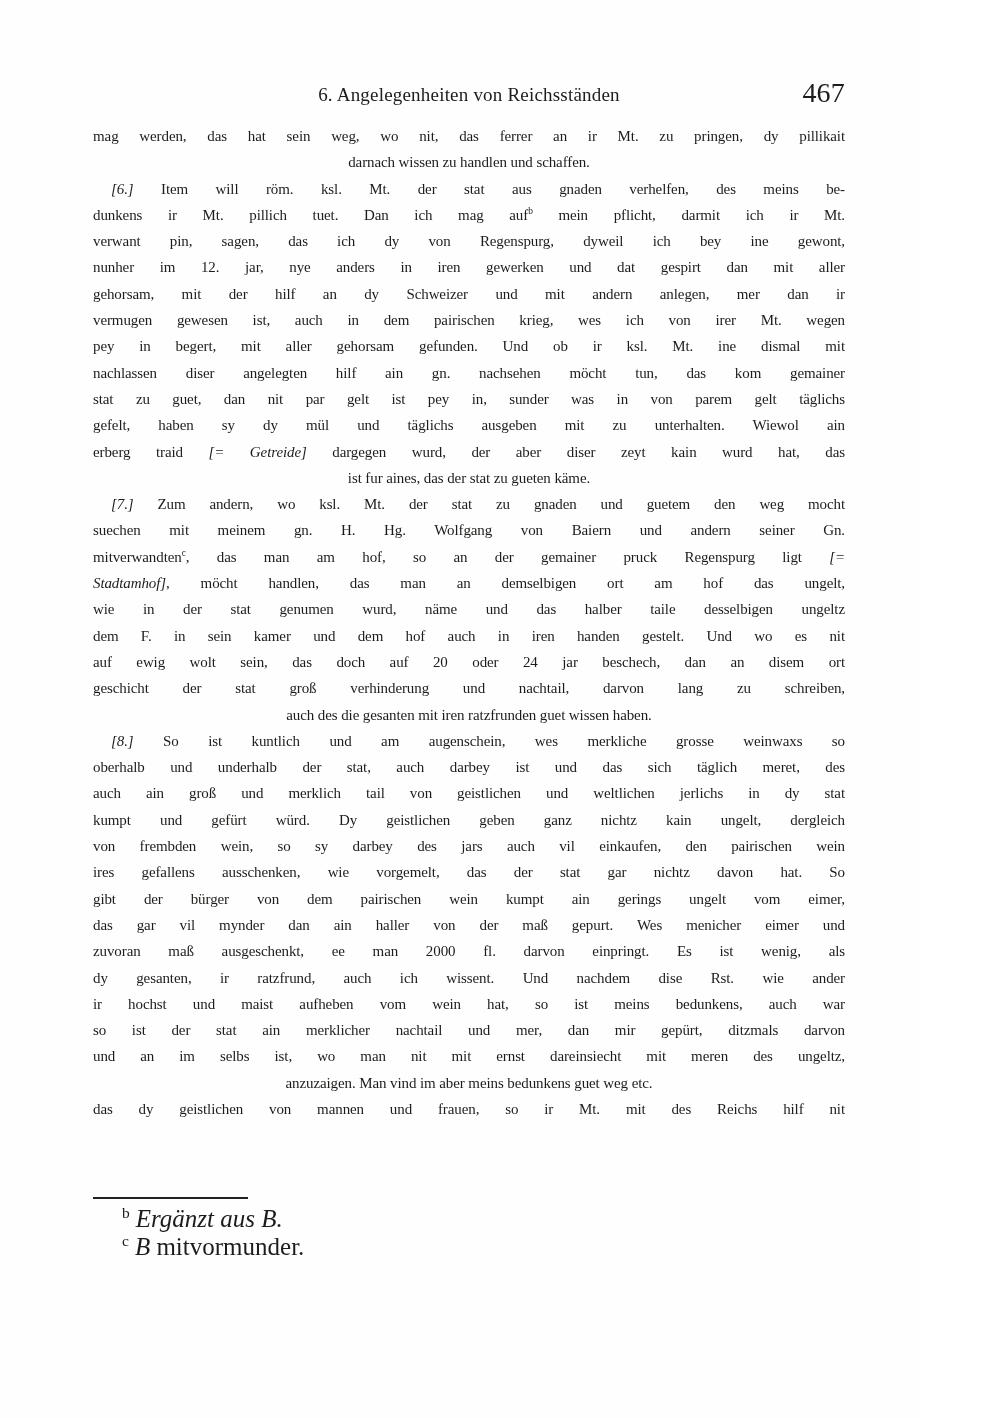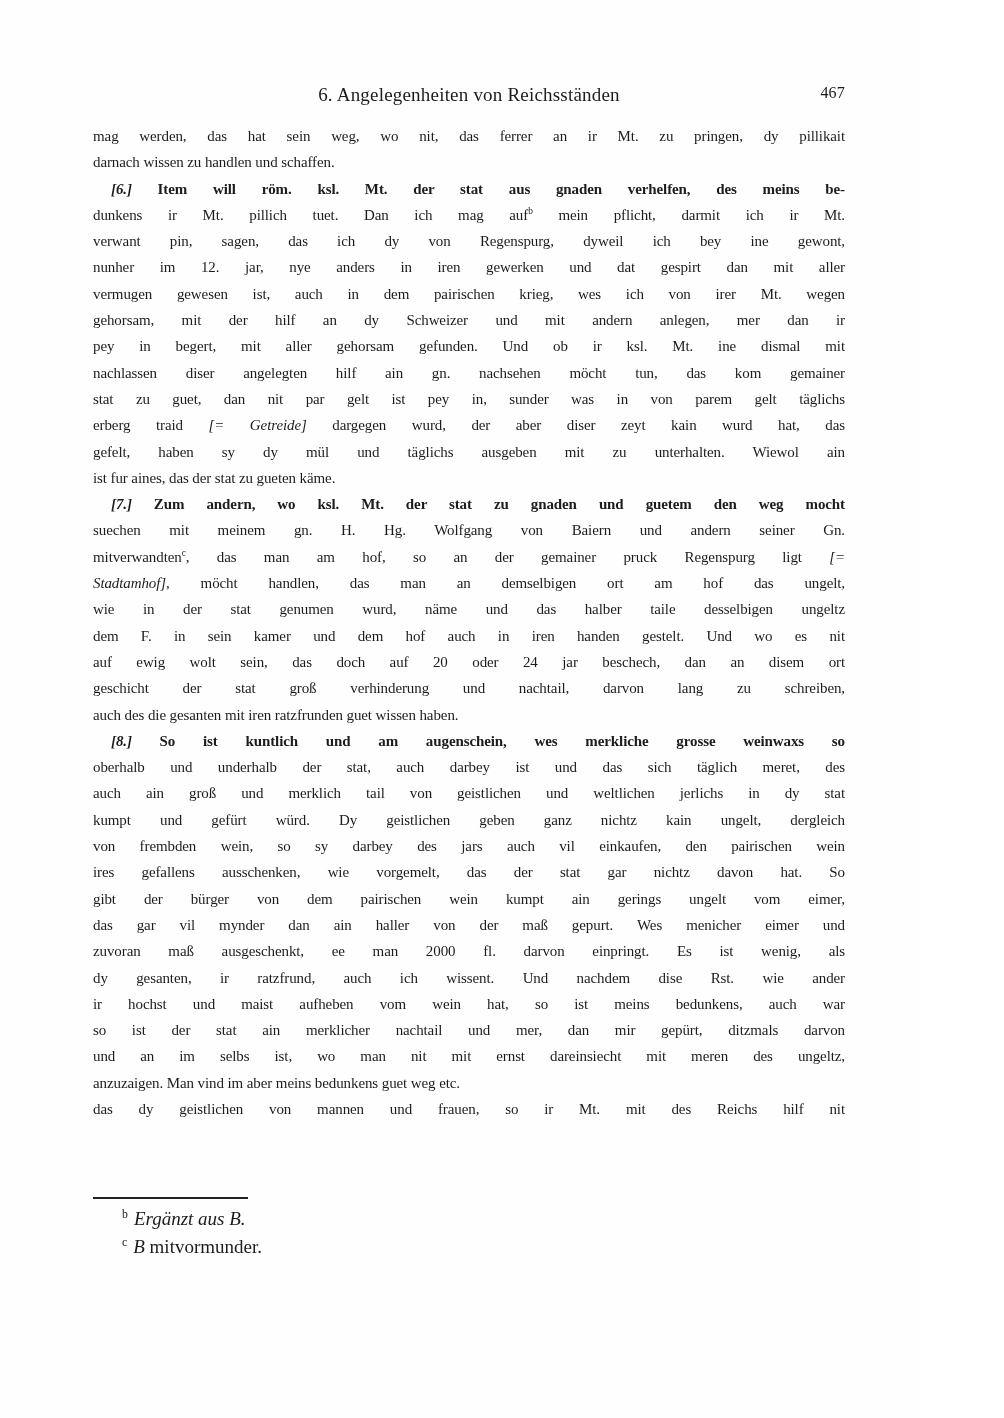--- a/index.html
+++ b/index.html
@@ -24,85 +24,85 @@
     height: 22px;
     font-size: 19px;
     line-height: 22px;
     text-align: center;
     letter-spacing: 0.2px;
   }
   .page-number {
     position: absolute;
     right: 0;
     top: -2px;
-    font-size: 16px;
+    font-size: 28px;
   }
   .body-text {
     margin-top: 17px; 
     font-size: 15px;
     letter-spacing: -0.1px;
   }
   .line {
     line-height: 26.3px;
-    text-align: left;
+    text-align: center;
     white-space: normal;
   }
   .jline {
     text-align: justify;
     text-align-last: justify;
     text-justify: inter-word;
   }
-  .indent { padding-left: 18px; font-weight: bold; }
+  .indent { padding-left: 18px; }
   .it { font-style: italic; }
   .sup {
     vertical-align: super;
     font-size: 62%;
     line-height: 0;
   }
   .footnotes {
     position: absolute;
     left: 93px;
     top: 1197px;
     width: 752px;
   }
   .fn-rule {
     width: 155px;
     border-top: 2px solid #22211f;
     margin-bottom: 6px;
   }
   .footnote {
     padding-left: 29px;
-    font-size: 19px;
+    font-size: 25px;
     line-height: 28px;
   }
   .fn-marker { margin-right: 6px; }
 </style>
 </head>
 <body>
 
 <div class="page">
   <div class="content">
     <div class="running-header">
       <span class="header-title">6. Angelegenheiten von Reichsständen</span>
       <span class="page-number">467</span>
     </div>
     <div class="body-text">
         <div class="line jline"><span>mag werden, das hat sein weg, wo nit, das ferrer an ir Mt. zu pringen, dy pillikait</span></div>
         <div class="line"><span>darnach wissen zu handlen und schaffen.</span></div>
         <div class="line jline indent"><span class="it">[6.]</span><span> Item will röm. ksl. Mt. der stat aus gnaden verhelfen, des meins be-</span></div>
         <div class="line jline"><span>dunkens ir Mt. pillich tuet. Dan ich mag auf</span><span class="sup">b</span><span> mein pflicht, darmit ich ir Mt.</span></div>
         <div class="line jline"><span>verwant pin, sagen, das ich dy von Regenspurg, dyweil ich bey ine gewont,</span></div>
         <div class="line jline"><span>nunher im 12. jar, nye anders in iren gewerken und dat gespirt dan mit aller</span></div>
+        <div class="line jline"><span>gehorsam, mit der hilf an dy Schweizer und mit andern anlegen, mer dan ir</span></div>
         <div class="line jline"><span>vermugen gewesen ist, auch in dem pairischen krieg, wes ich von irer Mt. wegen</span></div>
-        <div class="line jline"><span>gehorsam, mit der hilf an dy Schweizer und mit andern anlegen, mer dan ir</span></div>
         <div class="line jline"><span>pey in begert, mit aller gehorsam gefunden. Und ob ir ksl. Mt. ine dismal mit</span></div>
         <div class="line jline"><span>nachlassen diser angelegten hilf ain gn. nachsehen möcht tun, das kom gemainer</span></div>
         <div class="line jline"><span>stat zu guet, dan nit par gelt ist pey in, sunder was in von parem gelt täglichs</span></div>
+        <div class="line jline"><span>gefelt, haben sy dy mül und täglichs ausgeben mit zu unterhalten. Wiewol ain</span></div>
         <div class="line jline"><span>erberg traid </span><span class="it">[= Getreide]</span><span> dargegen wurd, der aber diser zeyt kain wurd hat, das</span></div>
-        <div class="line jline"><span>gefelt, haben sy dy mül und täglichs ausgeben mit zu unterhalten. Wiewol ain</span></div>
         <div class="line"><span>ist fur aines, das der stat zu gueten käme.</span></div>
         <div class="line jline indent"><span class="it">[7.]</span><span> Zum andern, wo ksl. Mt. der stat zu gnaden und guetem den weg mocht</span></div>
         <div class="line jline"><span>suechen mit meinem gn. H. Hg. Wolfgang von Baiern und andern seiner Gn.</span></div>
         <div class="line jline"><span>mitverwandten</span><span class="sup">c</span><span>, das man am hof, so an der gemainer pruck Regenspurg ligt </span><span class="it">[=</span></div>
         <div class="line jline"><span class="it">Stadtamhof]</span><span>, möcht handlen, das man an demselbigen ort am hof das ungelt,</span></div>
         <div class="line jline"><span>wie in der stat genumen wurd, näme und das halber taile desselbigen ungeltz</span></div>
         <div class="line jline"><span>dem F. in sein kamer und dem hof auch in iren handen gestelt. Und wo es nit</span></div>
         <div class="line jline"><span>auf ewig wolt sein, das doch auf 20 oder 24 jar beschech, dan an disem ort</span></div>
         <div class="line jline"><span>geschicht der stat groß verhinderung und nachtail, darvon lang zu schreiben,</span></div>
         <div class="line"><span>auch des die gesanten mit iren ratzfrunden guet wissen haben.</span></div>

